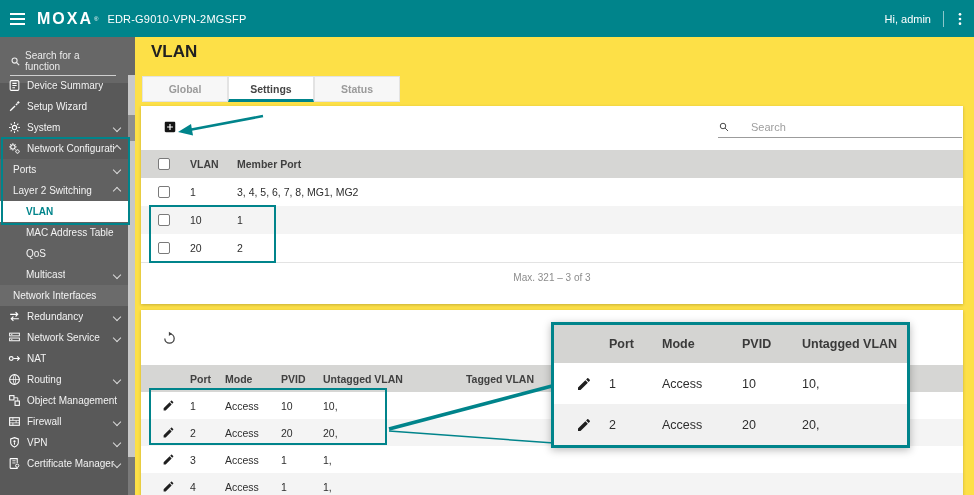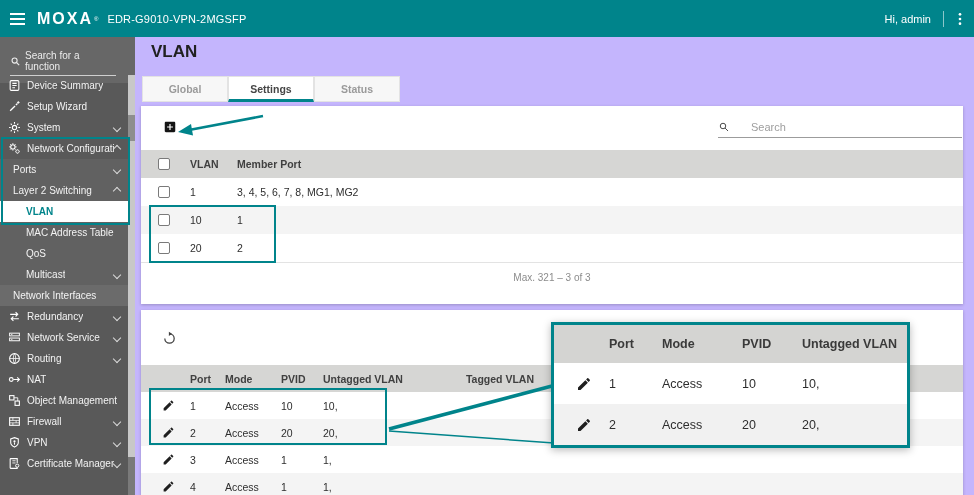--- a/index.html
+++ b/index.html
@@ -1,16 +1,16 @@
 <!DOCTYPE html>
 <html><head>
 <meta charset="utf-8">
 <style>
   html,body{margin:0;padding:0;background:#ccc;}
-  .stage{position:relative;width:974px;height:495px;overflow:hidden;background:#c4b5fd;
+  .stage{position:relative;width:974px;height:495px;overflow:hidden;background:#fde047;
          font-family:"Liberation Sans",sans-serif;-webkit-font-smoothing:antialiased;}
   
   .app-header{position:absolute;left:0;top:0;width:974px;height:37px;background:#00848b;
               display:flex;align-items:center;color:#fff;z-index:30;}
   .hamburger{display:inline-flex;flex-direction:column;gap:3px;margin-left:10px;cursor:pointer;}
   .hamburger i{display:block;width:15px;height:2px;background:#fff;}
   .logo{font-weight:bold;font-size:16px;letter-spacing:2px;margin-left:12px;}
   .logo-reg{font-size:6px;vertical-align:top;margin-left:1px;line-height:10px;}
   .model{font-size:11px;margin-left:9px;letter-spacing:.2px;}
   .header-right{margin-left:auto;display:flex;align-items:center;margin-right:6px;}
@@ -214,35 +214,35 @@
               <rect x="3" y="13" width="18" height="5" fill="none" stroke="#fff" stroke-width="1.8"></rect>
               <path d="M6 6.5h2M6 15.5h2" stroke="#fff" stroke-width="1.8"></path>
             </svg>
           </span>
         <span class="lbl">Network Service</span>
         <span class="chev down"></span>
       </div>
       <div class="mi lvl1">
         <span class="ic">
             <svg viewBox="0 0 24 24">
+              <circle cx="6" cy="12" r="3.5" fill="none" stroke="#fff" stroke-width="2"></circle>
+              <path d="M10 12h11M17 8l4 4-4 4" fill="none" stroke="#fff" stroke-width="2"></path>
+            </svg>
+          </span>
+        <span class="lbl">NAT</span>
+      </div>
+      <div class="mi lvl1">
+        <span class="ic">
+            <svg viewBox="0 0 24 24">
               <circle cx="12" cy="12" r="9" fill="none" stroke="#fff" stroke-width="2"></circle>
               <path d="M3 12h18M12 3c3 3 3 15 0 18M12 3c-3 3-3 15 0 18" fill="none" stroke="#fff" stroke-width="1.4"></path>
             </svg>
           </span>
         <span class="lbl">Routing</span>
         <span class="chev down"></span>
-      </div>
-      <div class="mi lvl1">
-        <span class="ic">
-            <svg viewBox="0 0 24 24">
-              <circle cx="6" cy="12" r="3.5" fill="none" stroke="#fff" stroke-width="2"></circle>
-              <path d="M10 12h11M17 8l4 4-4 4" fill="none" stroke="#fff" stroke-width="2"></path>
-            </svg>
-          </span>
-        <span class="lbl">NAT</span>
       </div>
       <div class="mi lvl1">
         <span class="ic">
             <svg viewBox="0 0 24 24">
               <rect x="3" y="3" width="8" height="8" fill="none" stroke="#fff" stroke-width="2"></rect>
               <rect x="13" y="13" width="8" height="8" fill="none" stroke="#fff" stroke-width="2"></rect>
               <path d="M11 7h7v6" fill="none" stroke="#fff" stroke-width="1.6"></path>
             </svg>
           </span>
         <span class="lbl">Object Management</span>

